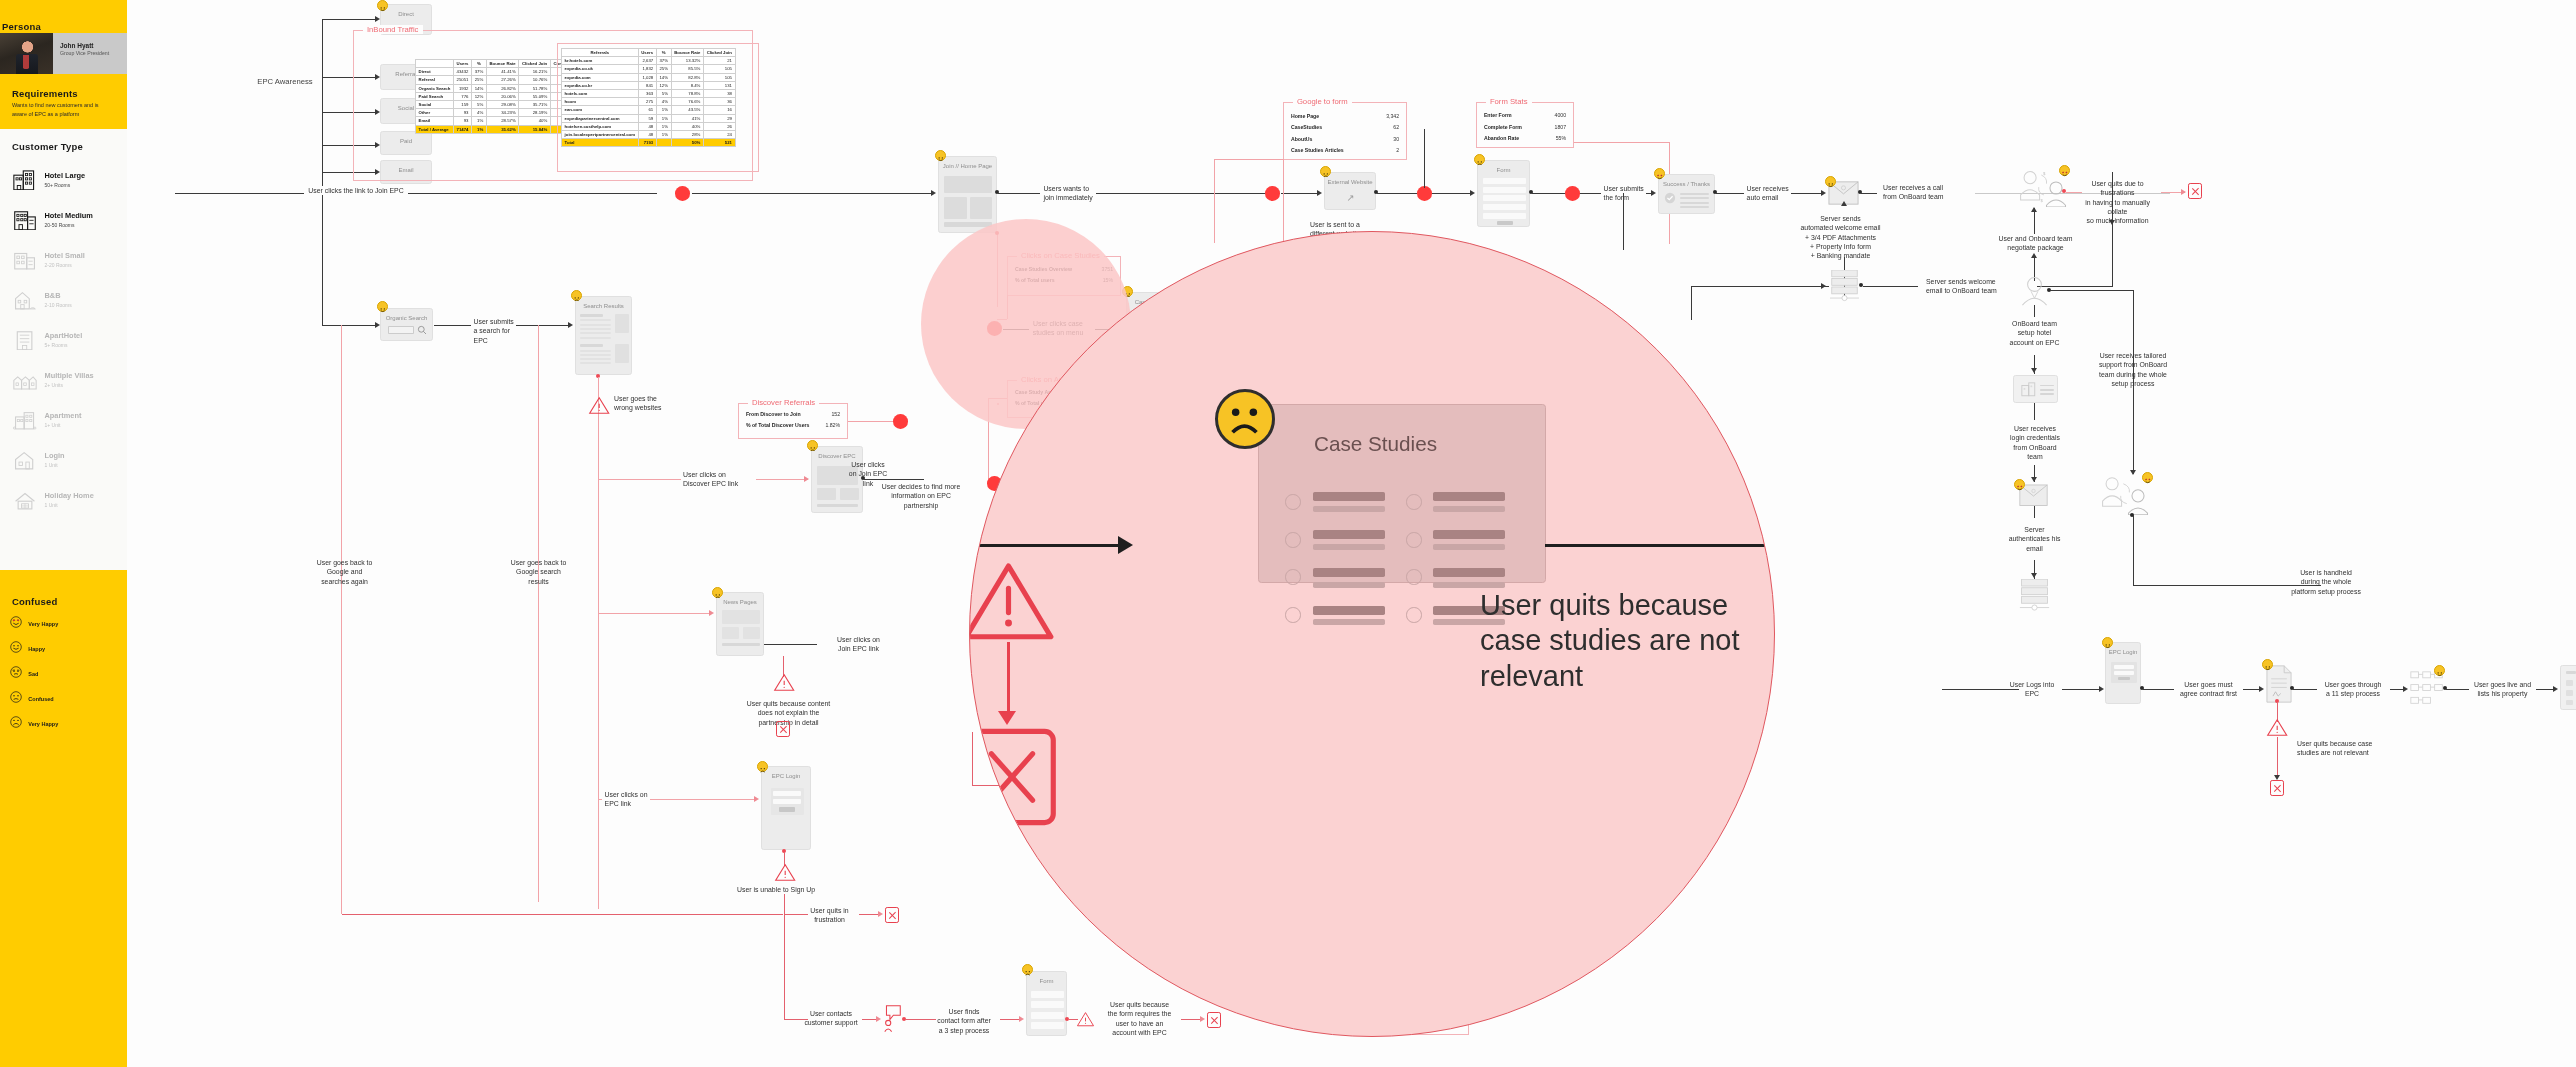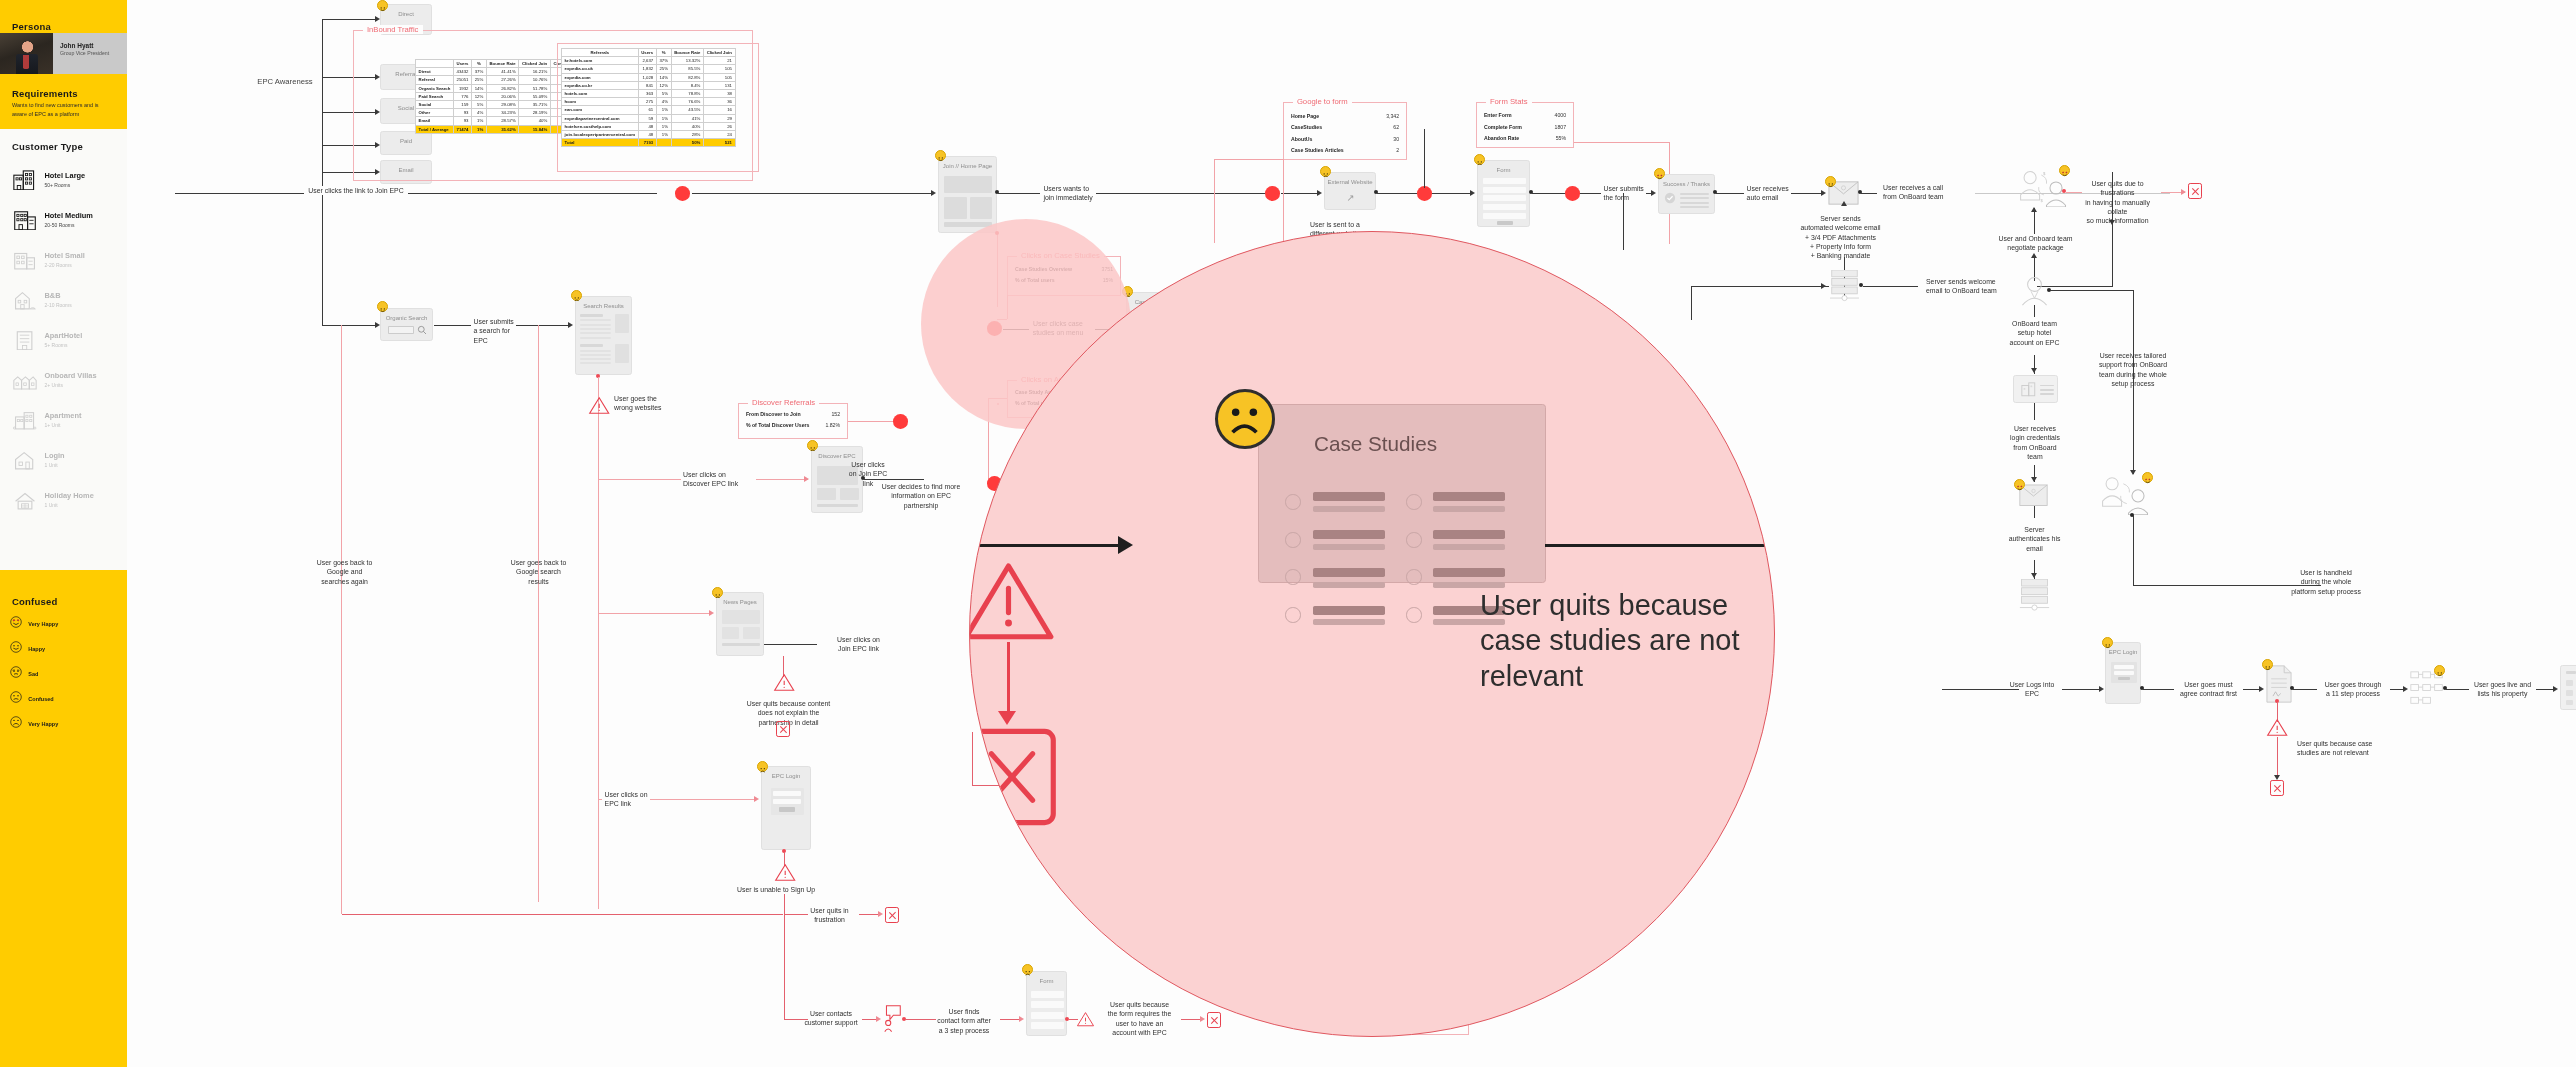--- a/index.html
+++ b/index.html
@@ -6,21 +6,21 @@
   * { box-sizing: border-box; margin:0; padding:0; }
   html,body { width:2576px; height:1068px; overflow:hidden; background:#fcfcfc;
     font-family:"Liberation Sans", sans-serif; }
   #root { position:relative; width:2576px; height:1068px; background:#fdfdfd; }
 
   
   .sidebar { position:absolute; left:0; top:0; width:127px; height:1068px; background:#fff; }
   .sb-title { font-size:9.5px; font-weight:bold; color:#1a1a1a; letter-spacing:0.2px; }
 
   .sb-sec-persona { position:absolute; left:0; top:0; width:127px; height:79px; background:#FFCC00; }
-  .sb-sec-persona .sb-title { position:absolute; left:12px; top:20.7px; }
+  .sb-sec-persona .sb-title { position:absolute; left:2px; top:20.7px; }
   .persona-card { position:absolute; left:0; top:33px; width:127px; height:41px; background:#c9c9c9; display:flex; }
   .persona-photo { width:53px; height:41px; background:
       radial-gradient(circle at 52% 34%, #e3a488 0 14%, transparent 15%),
       linear-gradient(160deg,#4a4136 0%,#2b2620 45%,#3a3128 100%);
      position:relative; overflow:hidden; }
   .persona-photo:after{ content:""; position:absolute; left:15.5px; top:20.7px; width:22.4px; height:22.4px;
      background:linear-gradient(180deg,#20242c 0%,#15171c 100%); border-radius:2.6px 2.6px 0 0;}
   .persona-photo:before{ content:""; position:absolute; left:23px; top:22.4px; width:6px; height:13.8px;
      background:#b03b3b; z-index:2; border-radius:0 0 1.7px 1.7px;}
   .persona-meta { padding:8.6px 0 0 6.9px; }
@@ -230,21 +230,21 @@
               <svg fill="none" stroke="#d2d2d2" width="24" height="20.7" viewBox="0 0 28 24">
                 <path d="M1 12 L5.5 8 L10 12 V22 H1 Z" fill="none" stroke-width="1.2"></path>
                 <path d="M10 12 L14.5 8 L19 12 V22 H10 Z" fill="none" stroke-width="1.2"></path>
                 <path d="M19 12 L23.5 8 L27 12 V22 H19 Z" fill="none" stroke-width="1.2"></path>
                 <rect x="3.5" y="15" width="3" height="3" fill="none" stroke-width=".9"></rect>
                 <rect x="12.5" y="15" width="3" height="3" fill="none" stroke-width=".9"></rect>
                 <rect x="21.5" y="15" width="3" height="3" fill="none" stroke-width=".9"></rect>
               </svg>
             </div>
             <div class="ct-txt">
-              <div class="ct-name">Onboard Villas</div>
+              <div class="ct-name">Multiple Villas</div>
               <div class="ct-sub">2+ Units</div>
             </div>
           </div>
           <div class="ct-item dim">
             <div class="ct-ico">
               <svg fill="none" stroke="#d2d2d2" width="24" height="20.7" viewBox="0 0 28 24">
                 <rect x="3" y="8" width="10" height="14" fill="none" stroke-width="1.2"></rect>
                 <rect x="13" y="3" width="11" height="19" fill="none" stroke-width="1.2"></rect>
                 <rect x="5" y="11" width="2.5" height="2.5" fill="none" stroke-width=".9"></rect>
                 <rect x="9" y="11" width="2.5" height="2.5" fill="none" stroke-width=".9"></rect>

